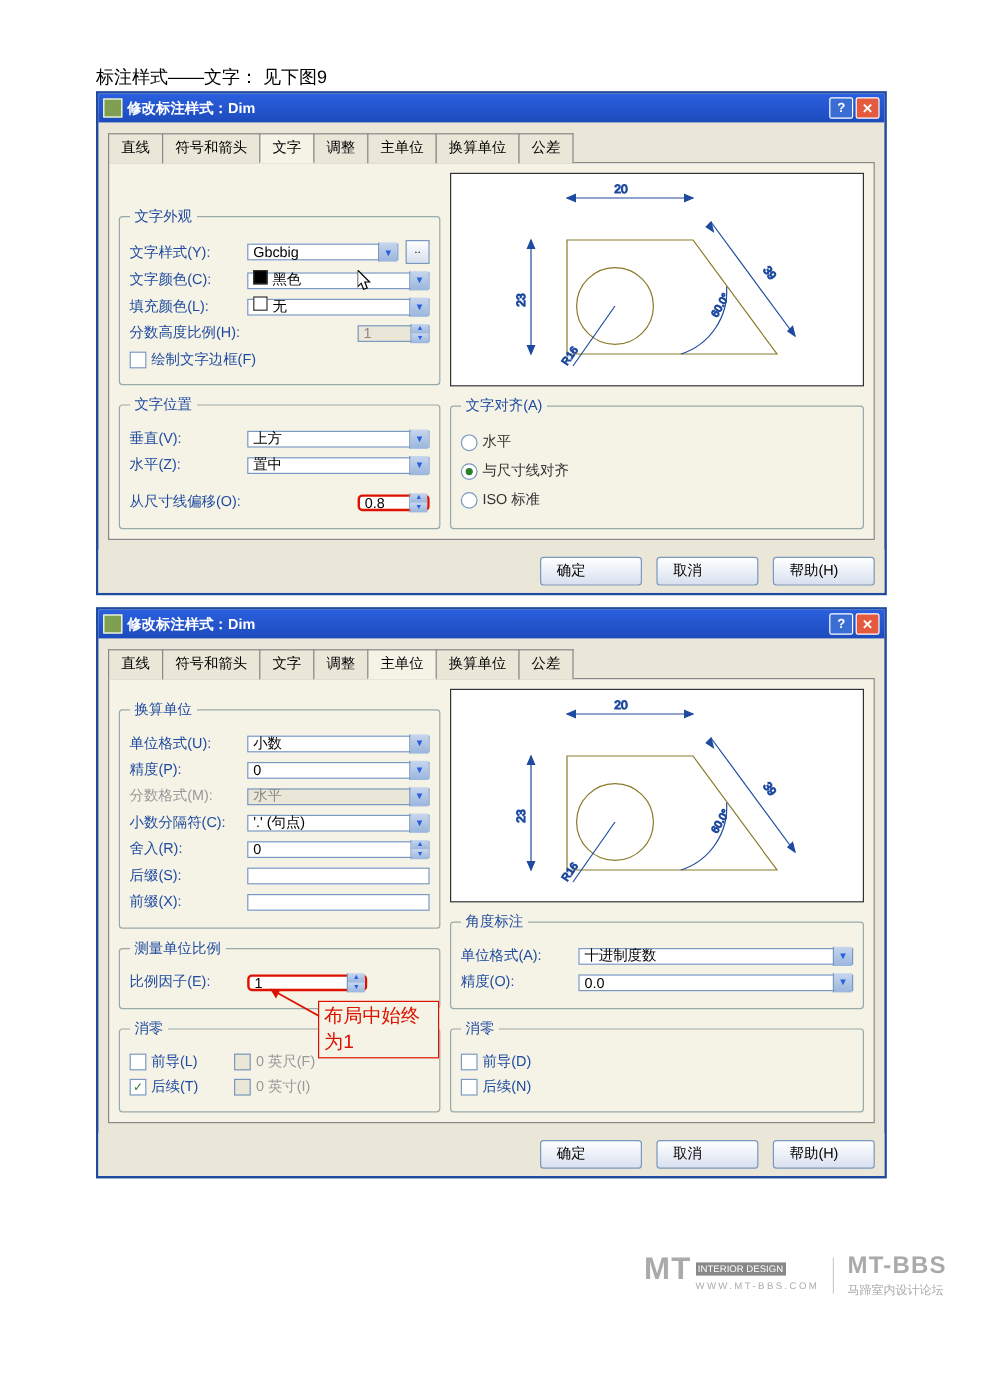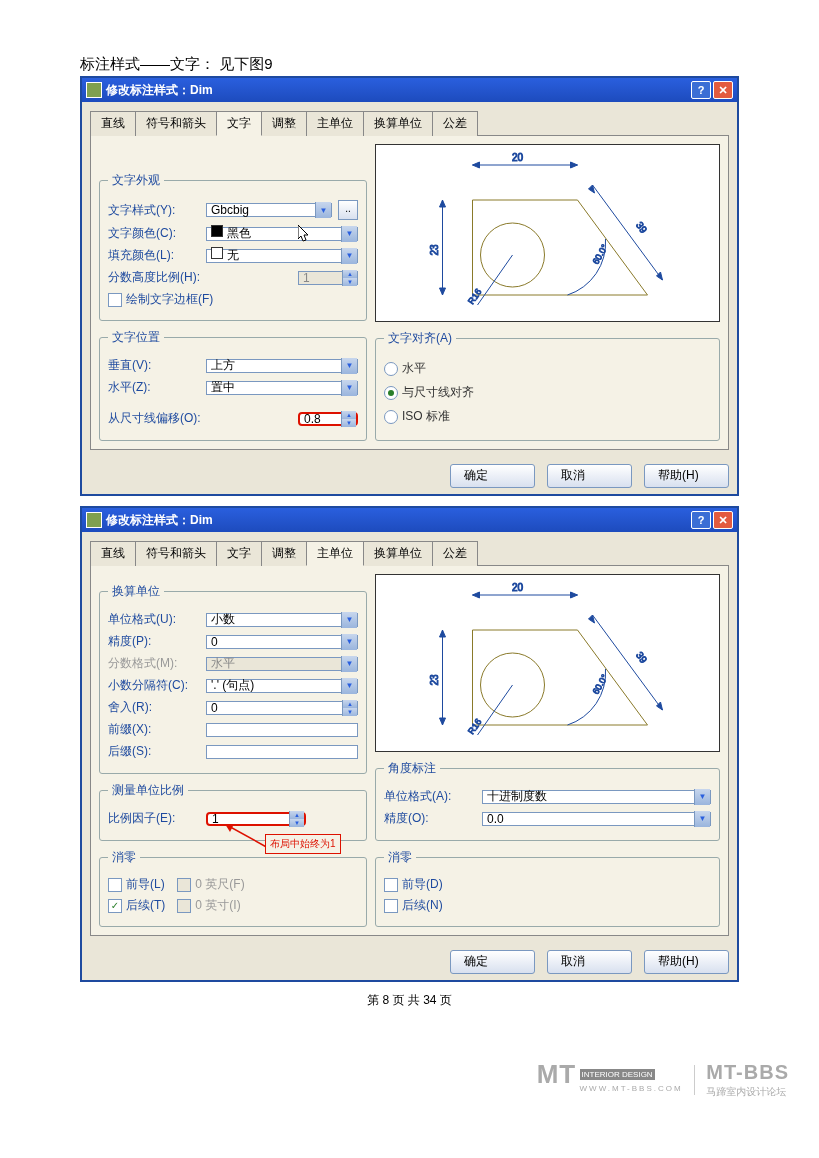--- a/index.html
+++ b/index.html
@@ -245,21 +245,21 @@
   width: 10px;
   height: 10px;
   border: 1px solid #333;
   display: inline-block;
   margin-right: 4px;
 }
 .annotation {
   position: absolute;
   border: 1px solid #d10;
   color: #d10;
-  font-size: 10px;
+  font-size: 16px;
   padding: 2px 4px;
   background: #f5f2e6;
 }
 .footer {
   text-align: center;
   font-size: 12px;
   margin-top: 10px;
 }
 .watermark {
   position: relative;
@@ -487,25 +487,25 @@
                 <div class="lbl">舍入(R):</div>
                 <div class="spin" style="flex:1">
                   <span>0</span>
                   <div class="spinbtns">
                     <div>▲</div>
                     <div>▼</div>
                   </div>
                 </div>
               </div>
             <div class="row">
+                <div class="lbl">后缀(S):</div>
+                <div class="txt"></div>
+              </div>
+            <div class="row">
                 <div class="lbl">前缀(X):</div>
-                <div class="txt"></div>
-              </div>
-            <div class="row">
-                <div class="lbl">后缀(S):</div>
                 <div class="txt"></div>
               </div>
           </fieldset>
           <fieldset style="position:relative;">
             <legend>测量单位比例</legend>
             <div class="row">
                 <div class="lbl">比例因子(E):</div>
               <div class="spin highlight-red" style="width:100px">
                   <span>1</span>
                   <div class="spinbtns">
@@ -515,21 +515,21 @@
                 </div>
             </div>
             <svg style="position:absolute;left:120px;top:25px;pointer-events:none" width="60" height="30">
                 <line x1="50" y1="25" x2="5" y2="0" stroke="#d10" stroke-width="1.5"></line>
                 <polygon points="5,0 14,0 10,8" fill="#d10"></polygon>
               </svg>
             <div class="annotation" style="left:165px;top:35px">布局中始终为1</div>
           </fieldset>
           <fieldset>
             <legend>消零</legend>
-            <div style="display:flex;gap:12px">
+            <div style="display:flex;gap:30px">
               <div>
                 <div class="chk">
                     <span class="chkbox"></span>
                     <span>前导(L)</span>
                   </div>
                 <div class="chk">
                     <span class="chkbox">✓</span>
                     <span>后续(T)</span>
                   </div>
               </div>
@@ -604,21 +604,20 @@
         </div>
       </div>
     </div>
     <div class="btn-row">
       <div class="btn">确定</div>
       <div class="btn">取消</div>
       <div class="btn">帮助(H)</div>
     </div>
   </div>
 
-  <div class="footer">第 8 页 共 34 页</div>
 </div>
 
 <div class="watermark">
   <span>
     <span class="big">MT</span>
     <span style="display:inline-block;vertical-align:middle;text-align:left">
       <span style="background:#888;color:#fff;font-size:8px;padding:1px 2px">INTERIOR DESIGN</span><br>
       <span class="small">WWW.MT-BBS.COM</span>
     </span>
   </span>

